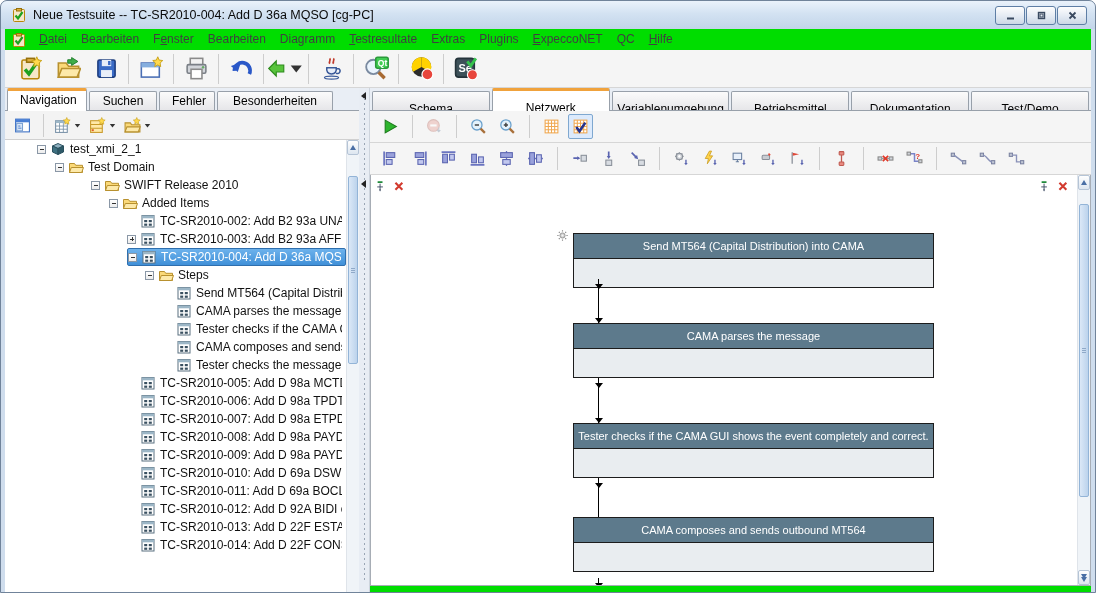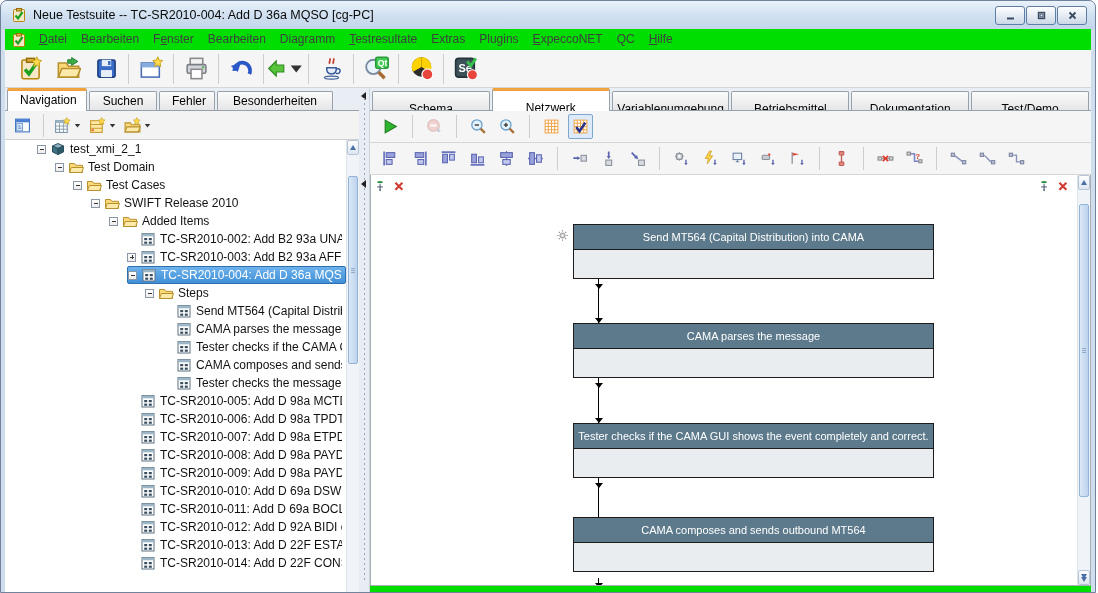--- a/index.html
+++ b/index.html
@@ -335,31 +335,20 @@
               </div>
               <div class="tree-row">
                 <span style="flex: 0 0 auto; width: 50px;"></span>
                 <span class="row-content">
                   <span class="expbox"></span>
                   <span class="tree-icon"><svg class="tree-ic" viewBox="0 0 16 16" style="width: 16px; height: 16px;">
                       <path d="M1.5 4.5h5l1.2 1.8h6.8v7.2H1.5z" fill="#fbd978" stroke="#b8912f"></path>
                       <path d="M1.5 13.5l1.8-5h12.2l-1.8 5z" fill="#fde9a9" stroke="#b8912f"></path>
                     </svg></span>
                   <span class="row-label">Test Domain</span>
-                </span>
-              </div>
-              <div class="tree-row">
-                <span style="flex: 0 0 auto; width: 68px;"></span>
-                <span class="row-content">
-                  <span class="expbox"></span>
-                  <span class="tree-icon"><svg class="tree-ic" viewBox="0 0 16 16" style="width: 16px; height: 16px;">
-                      <path d="M1.5 4.5h5l1.2 1.8h6.8v7.2H1.5z" fill="#fbd978" stroke="#b8912f"></path>
-                      <path d="M1.5 13.5l1.8-5h12.2l-1.8 5z" fill="#fde9a9" stroke="#b8912f"></path>
-                    </svg></span>
-                  <span class="row-label">Test Cases</span>
                 </span>
               </div>
               <div class="tree-row">
                 <span style="flex: 0 0 auto; width: 86px;"></span>
                 <span class="row-content">
                   <span class="expbox"></span>
                   <span class="tree-icon"><svg class="tree-ic" viewBox="0 0 16 16" style="width: 16px; height: 16px;">
                       <path d="M1.5 4.5h5l1.2 1.8h6.8v7.2H1.5z" fill="#fbd978" stroke="#b8912f"></path>
                       <path d="M1.5 13.5l1.8-5h12.2l-1.8 5z" fill="#fde9a9" stroke="#b8912f"></path>
                     </svg></span>
@@ -915,21 +904,21 @@
                 <span class="tri-up"></span>
               </div>
             <div class="scroll-thumb" style="top:29px;height:293px;"></div>
             <div class="scroll-btn bottom">
               <span style="display:flex;flex-direction:column;gap:0px;">
                   <span class="tri-dn"></span>
                   <span class="tri-dn" style="margin-top:-2px;"></span>
                 </span>
             </div>
           </div>
-        <div class="block" style="top: 49px;">
+        <div class="block" style="top: 58px;">
               <div class="block-header">Send MT564 (Capital Distribution) into CAMA</div>
               <div class="block-body"></div>
             </div>
             <div class="connector" style="top: 104px; height: 44px;"></div>
             <span class="arrowhead" style="top: 109px;"></span>
             <span class="arrowhead" style="top: 143px;"></span>
             <div class="block" style="top: 148px;">
               <div class="block-header">CAMA parses the message</div>
               <div class="block-body"></div>
             </div>

